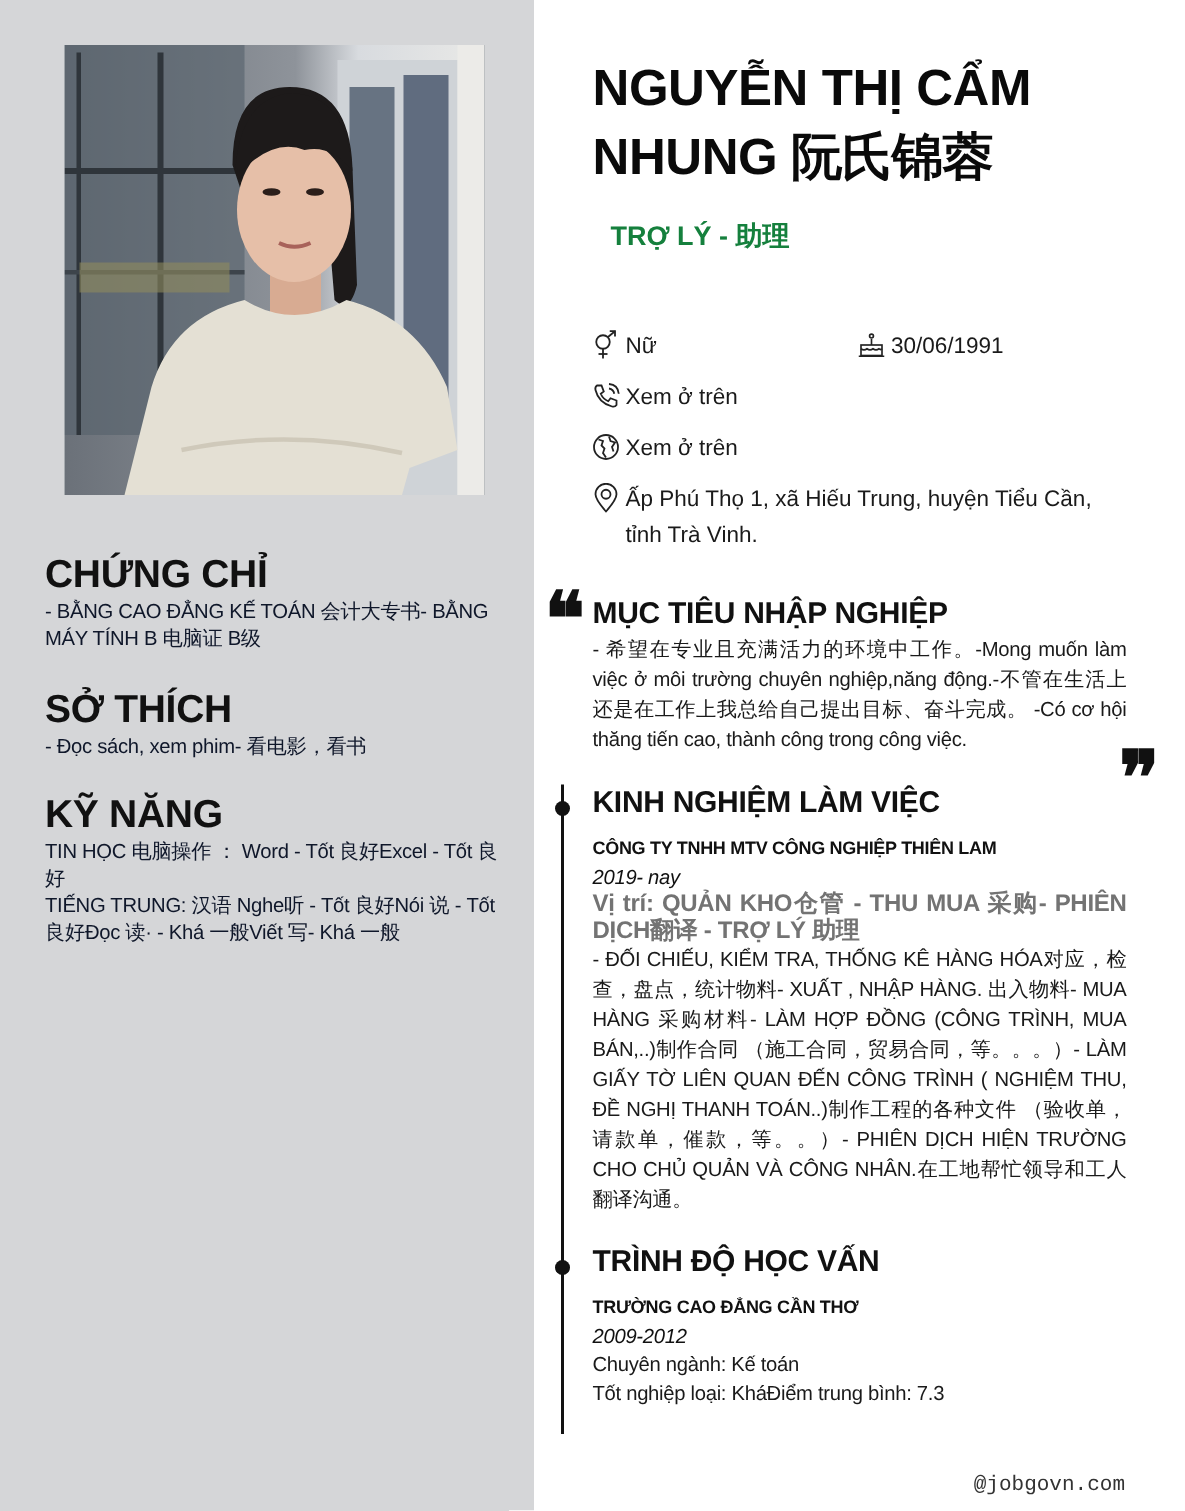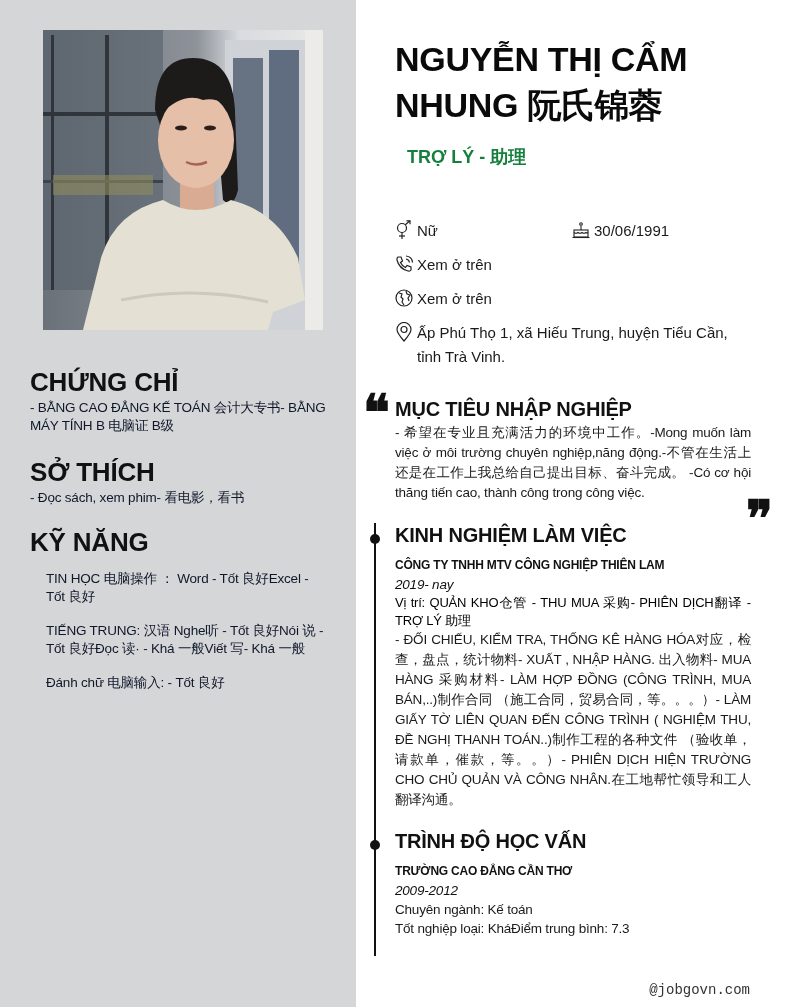--- a/index.html
+++ b/index.html
@@ -18,21 +18,21 @@
 
   .side-section { position: absolute; left: 30px; width: 310px; }
   .side-title {
     font-family: "Liberation Sans", sans-serif; font-weight: bold;
     font-size: 26px; line-height: 24px; color: #111; letter-spacing: -0.2px;
   }
   .side-text {
     font-size: 13.5px; line-height: 18px; color: #0f172a; margin-top: 5px;
     letter-spacing: -0.2px;
   }
-  .side-text p { margin: 16px; }
+  .side-text p { margin: 0; }
 
   .main { position: absolute; left: 356px; top: 0; right: 0; height: 770px; }
   .name {
     position: absolute; left: 39px; top: 36px; width: 360px;
     font-weight: bold; font-size: 34px; line-height: 46px; color: #0a0a0a;
     letter-spacing: -0.3px;
   }
   .job-title {
     position: absolute; left: 51px; top: 144px;
     font-weight: bold; font-size: 18px; line-height: 26px; color: #15803d;
@@ -60,21 +60,21 @@
   .body-text {
     position: absolute; left: 39px; width: 356px; font-size: 13.5px; line-height: 20px;
     color: #1a1a1a; text-align: justify; letter-spacing: -0.2px;
   }
 
   .timeline-line { position: absolute; left: 18px; top: 523px; width: 2px; height: 433px; background: #111; }
   .timeline-dot { position: absolute; left: 14px; width: 10px; height: 10px; border-radius: 50%; background: #111; }
 
   .org { font-weight: bold; font-size: 12px; line-height: 19px; color: #111; }
   .period { font-style: italic; font-size: 13.5px; line-height: 19px; color: #111; }
-  .position { font-weight: normal; font-size: 13px; line-height: 18px; color: #000000; }
+  .position { font-weight: bold; font-size: 16px; line-height: 18px; color: #737373; }
   .plain { font-size: 13.5px; line-height: 19px; color: #1a1a1a; }
 
   .footer {
     position: absolute; right: 40px; top: 982px;
     font-family: "Liberation Mono", "DejaVu Sans Mono", monospace; font-size: 14px; color: #333;
   }
 </style>
 </head>
 <body>
 
@@ -129,21 +129,20 @@
   <div class="side-section" style="top:460px;">
     <div class="side-title">SỞ THÍCH</div>
     <div class="side-text">- Đọc sách, xem phim- 看电影，看书</div>
   </div>
 
   <div class="side-section" style="top:530px;">
     <div class="side-title">KỸ NĂNG</div>
     <div class="side-text">
       <p>TIN HỌC 电脑操作 ： Word - Tốt 良好Excel - Tốt 良好</p>
       <p>TIẾNG TRUNG: 汉语 Nghe听  - Tốt 良好Nói 说 - Tốt 良好Đọc 读· - Khá 一般Viết 写- Khá 一般</p>
-      <p>Đánh chữ 电脑输入: - Tốt 良好</p>
     </div>
   </div>
 </div>
 
 <div class="main">
   <div class="name">NGUYỄN THỊ CẨM NHUNG 阮氏锦蓉</div>
   <div class="job-title">TRỢ LÝ - 助理</div>
 
   <div class="info" style="top:219px;">
     <span class="ico">

